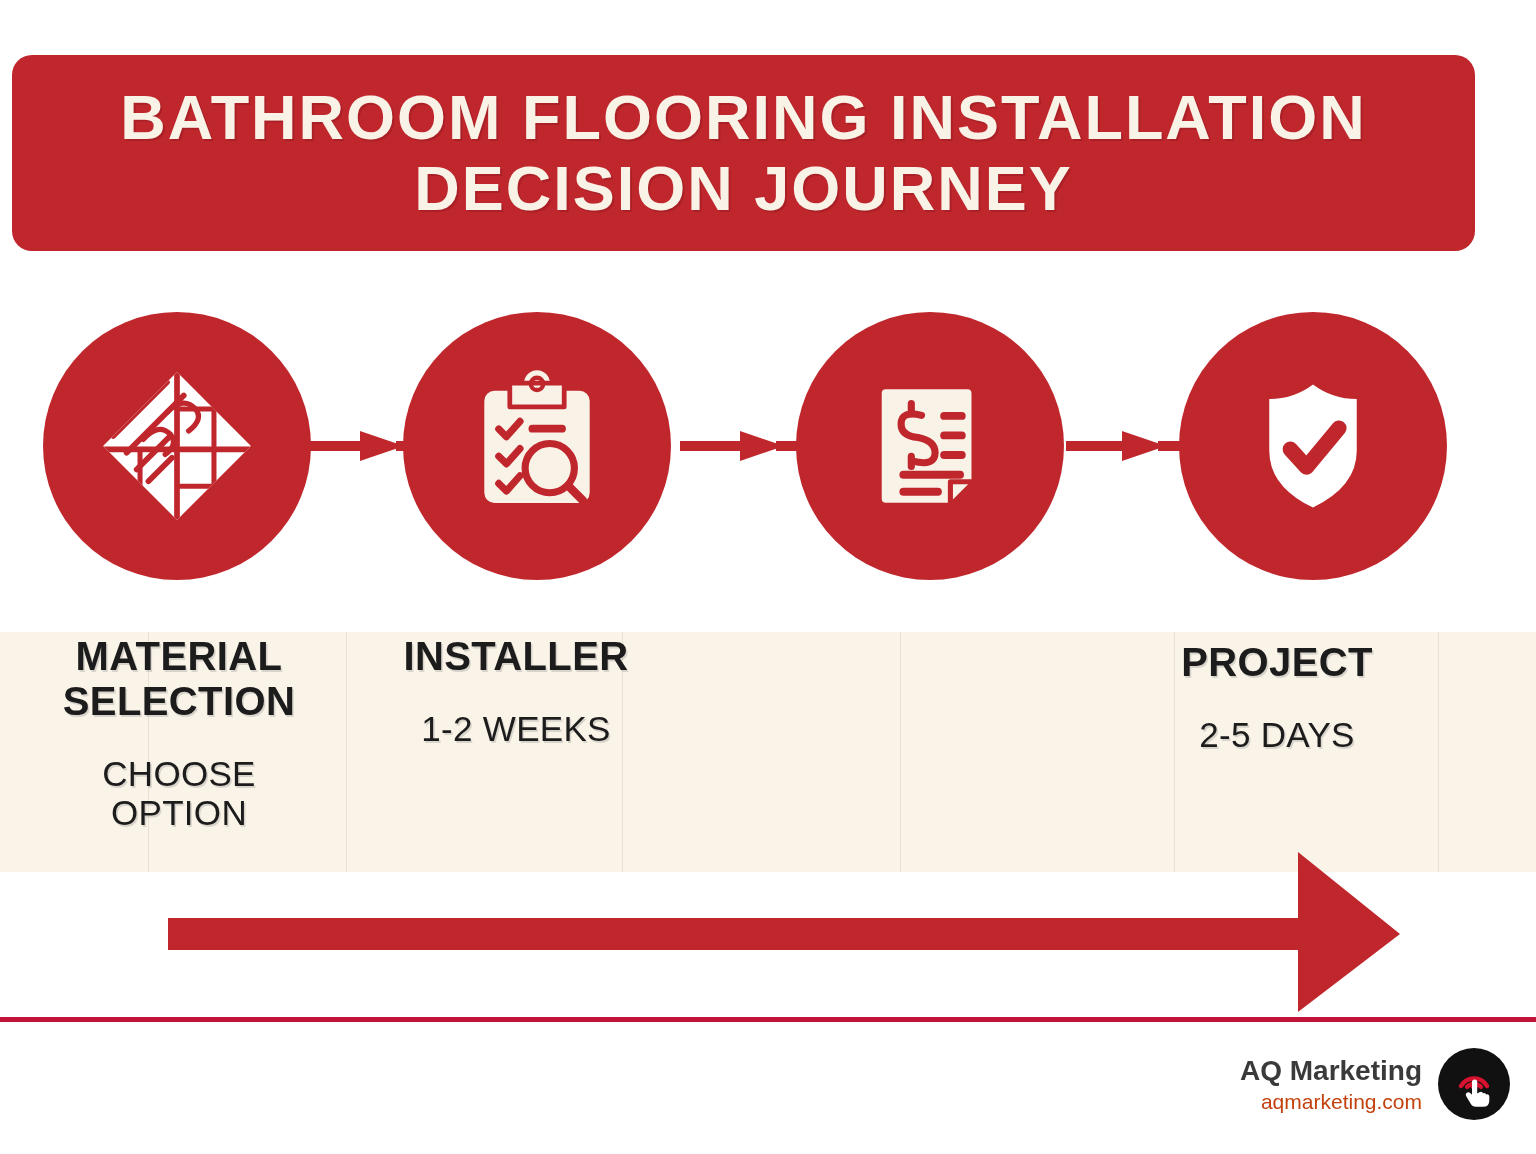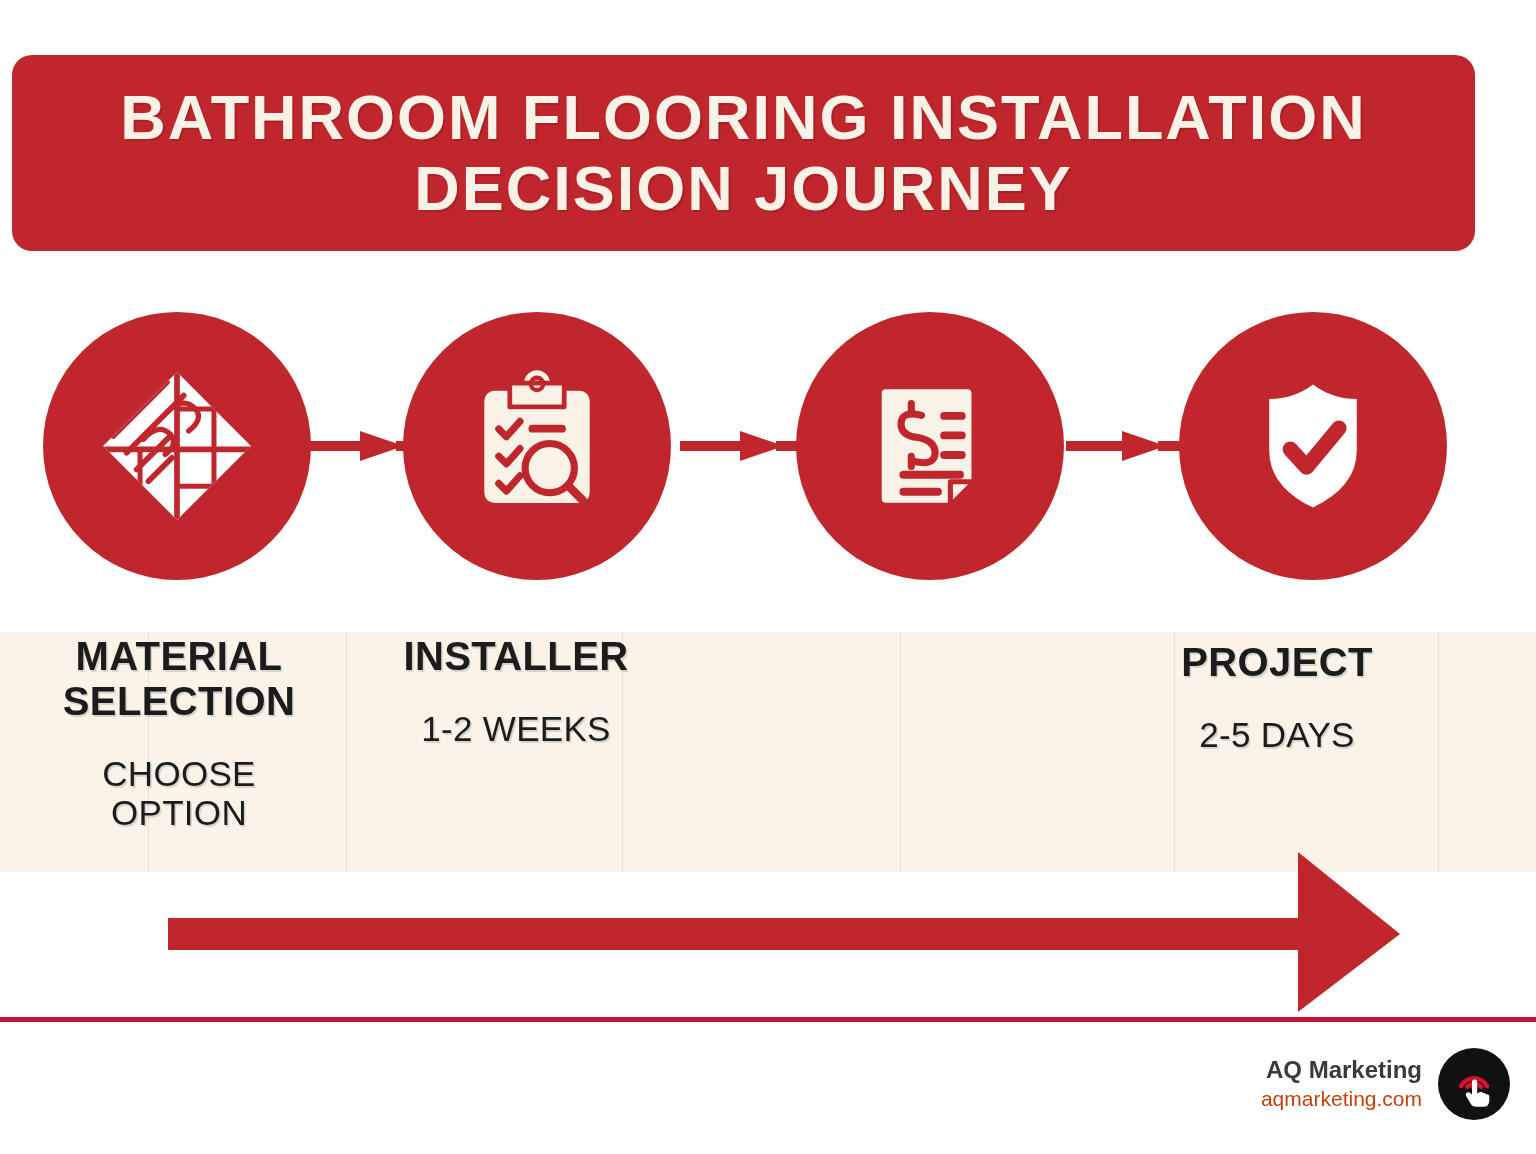--- a/index.html
+++ b/index.html
@@ -144,21 +144,21 @@
     position: absolute;
     right: 26px;
     top: 1048px;
     display: flex;
     align-items: center;
     gap: 16px;
   }
   .brand-text { text-align: right; }
   .brand-name {
     color: #3A3A3A;
-    font-size: 24px;
+    font-size: 28px;
     font-weight: bold;
     line-height: 1.25;
     font-family: "Liberation Sans", sans-serif;
   }
   .brand-url {
     color: #c2410c;
     font-size: 21px;
     line-height: 1.3;
     font-family: "Liberation Sans", sans-serif;
   }

